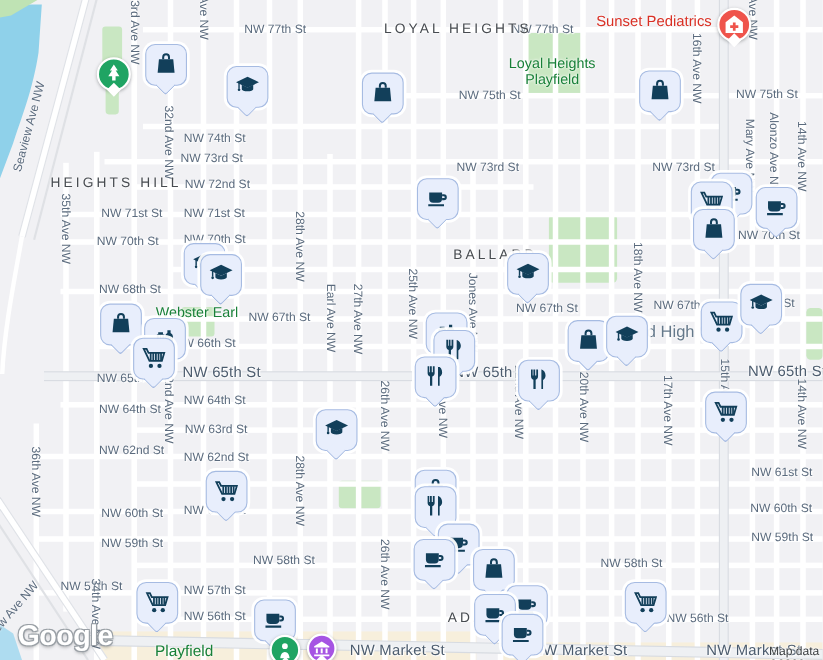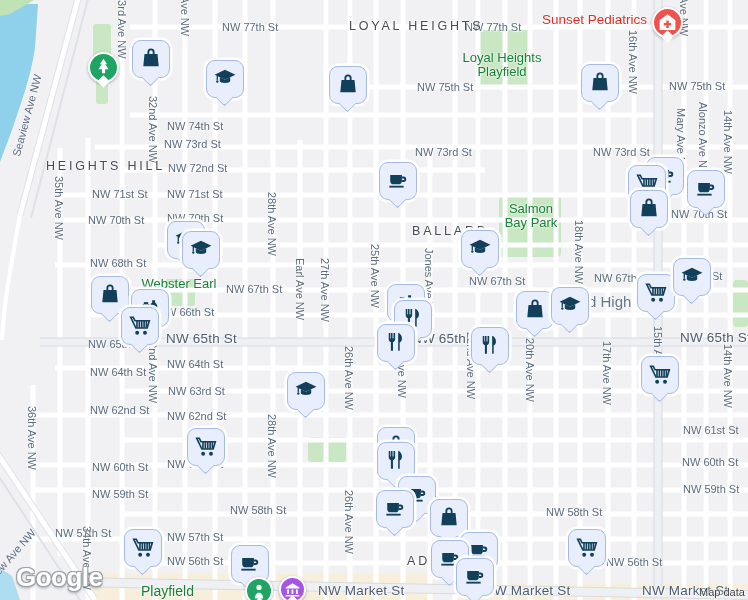--- a/index.html
+++ b/index.html
@@ -204,22 +204,20 @@
     <div class="sv" style="left: 678px; top: -4px;">Ave NW</div>
     <div class="sdg" style="left: 16px; top: 150px; transform: rotate(-75deg);">Seaview Ave NW</div>
     <div class="sdg" style="left: -22px; top: 588px; transform: rotate(-49deg);">Seaview Ave NW</div>
     <div class="nb" style="left: 349px; top: 19px;">LOYAL HEIGHTS</div>
     <div class="nb" style="left: 46px; top: 159px;">HEIGHTS HILL</div>
     <div class="nb" style="left: 412px; top: 224px;">BALLARD</div>
     <div class="nb" style="left: 407px; top: 554px;">ADAMS</div>
     <div class="pk" style="left: 452px; top: 51px; width: 100px;">Loyal Heights
 Playfield</div>
     <div class="pk" style="left: 133px; top: 277px; width: 92px;">Webster Earl</div>
-    <div class="pk" style="left: 497px; top: 202px; width: 68px;">Salmon
-Bay Park</div>
     <div class="poi" style="left: 542px; top: 12px; color: rgb(217, 48, 37); font-size: 13.5px;">Sunset Pediatrics</div>
     <div class="poi" style="left: 141px; top: 583px; color: rgb(24, 128, 56); font-size: 14px;">Playfield</div>
     <div class="poi" style="left: 588px; top: 293px; color: rgb(100, 120, 138); font-size: 15px;">d High S</div>
     <div class="marker" style="left: 132px; top: 40px;">
       <svg width="26" height="26" viewBox="0 0 24 24" fill="#123F5A">
         <path d="M6 8.2h12l1.1 11.3H4.9z"></path>
         <path d="M8.7 8.2V6.5a3.3 3.3 0 0 1 6.6 0v1.7h-1.7V6.5a1.6 1.6 0 0 0-3.2 0v1.7z"></path>
       </svg>
     </div>
     <div class="marker" style="left: 206px; top: 60px;">

